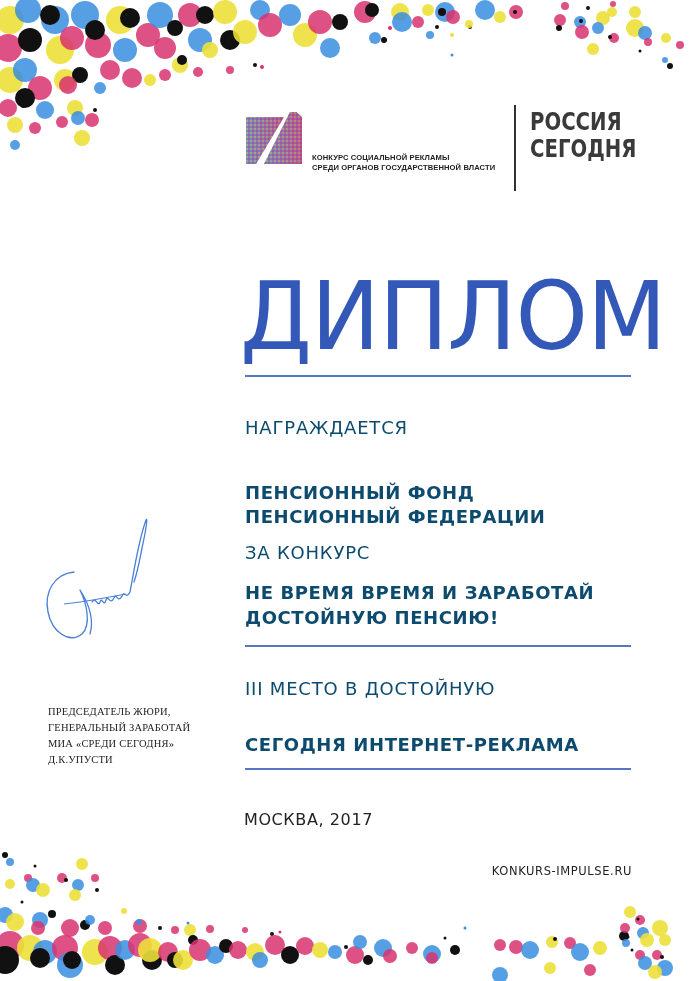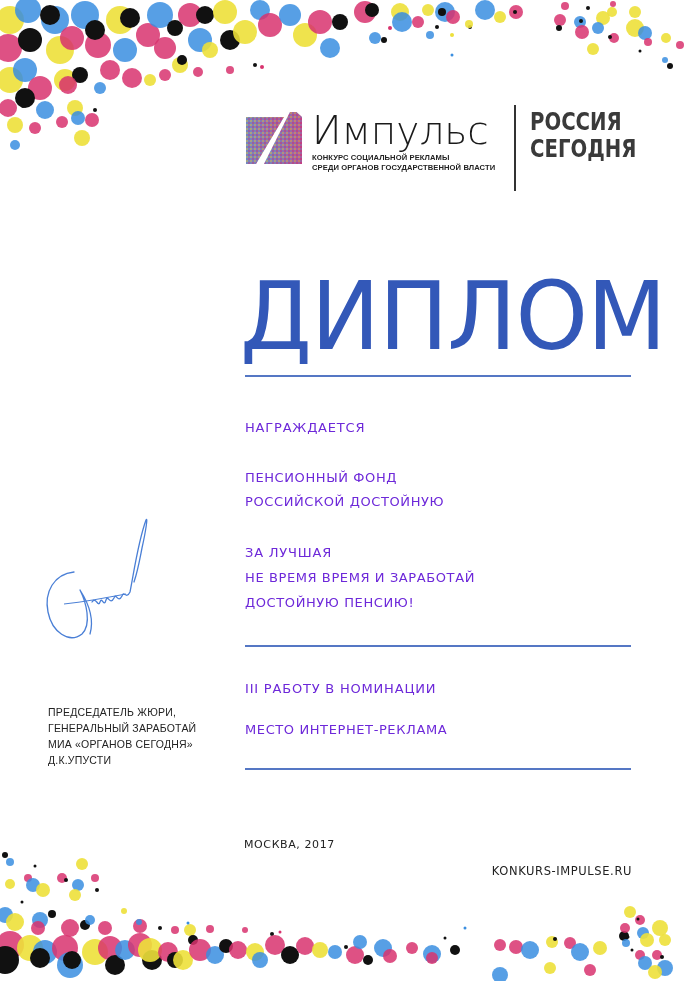--- a/index.html
+++ b/index.html
@@ -17,29 +17,29 @@
     .logo-sub { position:absolute; left:66px; top:50px; font-family:Liberation Sans, sans-serif;
                 font-weight:bold; font-size:7.6px; line-height:10px; color:#222; letter-spacing:0.1px; }
     .logo-divider { position:absolute; left:268px; top:2px; width:2px; height:86px; background:#333; }
     .logo-ria { position:absolute; left:284px; top:6px; font-family:"DejaVu Sans", sans-serif;
                 font-weight:bold; font-size:24px; line-height:27px; color:#3a3a3a; transform:scaleX(0.82); transform-origin:left top; }
 
     .title { position:absolute; left:240px; top:262px; font-family:"DejaVu Sans", sans-serif;
              font-size:94px; line-height:110px; color:#3358b8; letter-spacing:-1px; transform:scaleX(0.98); transform-origin:left top; }
     .rule { position:absolute; left:245px; width:386px; height:2px; background:#5577c4; }
 
-    .text { position:absolute; left:245px; font-family:"DejaVu Sans", sans-serif; font-size:13px;
-            letter-spacing:0.8px; line-height:23px; color:#6d28d9; }
-    .bold { font-weight:normal; letter-spacing:0.6px; }
-
-    .sign-block { position:absolute; left:48px; top:704px; font-family:Liberation Sans, sans-serif;
+    .text { position:absolute; left:245px; font-family:"DejaVu Sans", sans-serif; font-size:18px;
+            letter-spacing:0.8px; line-height:23px; color:#0c4a6e; }
+    .bold { font-weight:bold; letter-spacing:0.6px;margin-top:15px; }
+
+    .sign-block { position:absolute; left:48px; top:704px; font-family:Liberation Serif, serif;
                   font-size:10.5px; line-height:16px; color:#222; letter-spacing:0.2px; }
     .signature { position:absolute; left:34px; top:512px; width:120px; height:140px; }
 
-    .footer-left { position:absolute; left:244px; top:838px; font-size:11px; letter-spacing:0.6px; color:#222; }
+    .footer-left { position:absolute; left:244px; top:810px; font-size:16px; letter-spacing:0.6px; color:#222; }
     .footer-right { position:absolute; right:68px; top:864px; font-size:11.5px; letter-spacing:0.6px; color:#222; }
   </style>
 </head>
 <body>
 
 <div class="dots" id="dots-top">
   <svg width="700" height="160" viewBox="0 0 700 160">
     <g style="mix-blend-mode:multiply">
       <circle cx="10" cy="20" r="14" fill="#ede03a" opacity="0.9"></circle>
       <circle cx="28" cy="10" r="13" fill="#3a8ee0" opacity="0.85"></circle>
@@ -163,59 +163,58 @@
       <linearGradient id="lgm" x1="0" x2="1" y1="0" y2="0">
         <stop offset="0" stop-color="#6a7fc2" stop-opacity="0.4"></stop>
         <stop offset="1" stop-color="#d0307a" stop-opacity="0.5"></stop>
       </linearGradient>
     </defs>
     <polygon points="0,5 38,5 10,52 0,52" fill="url(#halftone)"></polygon>
     <polygon points="0,5 38,5 10,52 0,52" fill="url(#lgm)"></polygon>
     <polygon points="46,-4 56,5 56,52 18,52" fill="url(#halftone)"></polygon>
     <polygon points="46,-4 56,5 56,52 18,52" fill="url(#lgm)"></polygon>
   </svg>
-  <div class="logo-title">Импульс</div>
   <div class="logo-sub">
     <div>КОНКУРС СОЦИАЛЬНОЙ РЕКЛАМЫ</div>
     <div>СРЕДИ ОРГАНОВ ГОСУДАРСТВЕННОЙ ВЛАСТИ</div>
   </div>
   <div class="logo-divider"></div>
   <div class="logo-ria">
     <div>РОССИЯ</div>
     <div>СЕГОДНЯ</div>
   </div>
 </div>
 
 <div class="title">ДИПЛОМ</div>
 <div class="rule" style="top:375px"></div>
 
 <div class="text" style="top:416px">НАГРАЖДАЕТСЯ</div>
 <div class="text bold" style="top:466px">ПЕНСИОННЫЙ ФОНД</div>
-<div class="text bold" style="top:490px">РОССИЙСКОЙ ДОСТОЙНУЮ</div>
-
-<div class="text" style="top:541px">ЗА ЛУЧШАЯ</div>
+<div class="text bold" style="top:490px">ПЕНСИОННЫЙ ФЕДЕРАЦИИ</div>
+
+<div class="text" style="top:541px">ЗА КОНКУРС</div>
 <div class="text bold" style="top:566px">НЕ ВРЕМЯ ВРЕМЯ И ЗАРАБОТАЙ</div>
 <div class="text bold" style="top:591px">ДОСТОЙНУЮ ПЕНСИЮ!</div>
 <div class="rule" style="top:645px"></div>
 
-<div class="text" style="top:677px">III РАБОТУ В НОМИНАЦИИ</div>
-<div class="text bold" style="top:718px">МЕСТО ИНТЕРНЕТ-РЕКЛАМА</div>
+<div class="text" style="top:677px">III МЕСТО В ДОСТОЙНУЮ</div>
+<div class="text bold" style="top:718px">СЕГОДНЯ ИНТЕРНЕТ-РЕКЛАМА</div>
 <div class="rule" style="top:768px"></div>
 
 <svg class="signature" viewBox="0 0 120 140" width="120" height="140">
   <path d="M40,60 C20,62 10,80 14,100 C18,120 35,132 48,122 C58,112 52,90 46,78 M46,78 C55,92 60,108 56,122
            M58,90 C62,84 64,96 66,90 C68,84 70,96 72,88 C74,82 76,94 80,86 C82,80 84,92 88,84 C90,78 92,88 96,80
            C100,60 104,30 112,8 C114,4 112,18 108,36 C106,46 104,58 100,70" fill="none" stroke="#4a7fd6" stroke-width="1.3" stroke-linecap="round"></path>
   <path d="M30,92 C50,90 70,86 92,82" fill="none" stroke="#4a7fd6" stroke-width="1"></path>
 </svg>
 
 <div class="sign-block">
   <div>ПРЕДСЕДАТЕЛЬ ЖЮРИ,</div>
   <div>ГЕНЕРАЛЬНЫЙ ЗАРАБОТАЙ</div>
-  <div>МИА «ОРГАНОВ СЕГОДНЯ»</div>
+  <div>МИА «СРЕДИ СЕГОДНЯ»</div>
   <div>Д.К.УПУСТИ</div>
 </div>
 
 <div class="footer-left">МОСКВА, 2017</div>
 <div class="footer-right">KONKURS-IMPULSE.RU</div>
 
 <div class="dots" id="dots-bottom">
   <svg width="700" height="141" viewBox="0 0 700 141">
     <g>
       <circle cx="5" cy="15" r="3" fill="#111"></circle>

